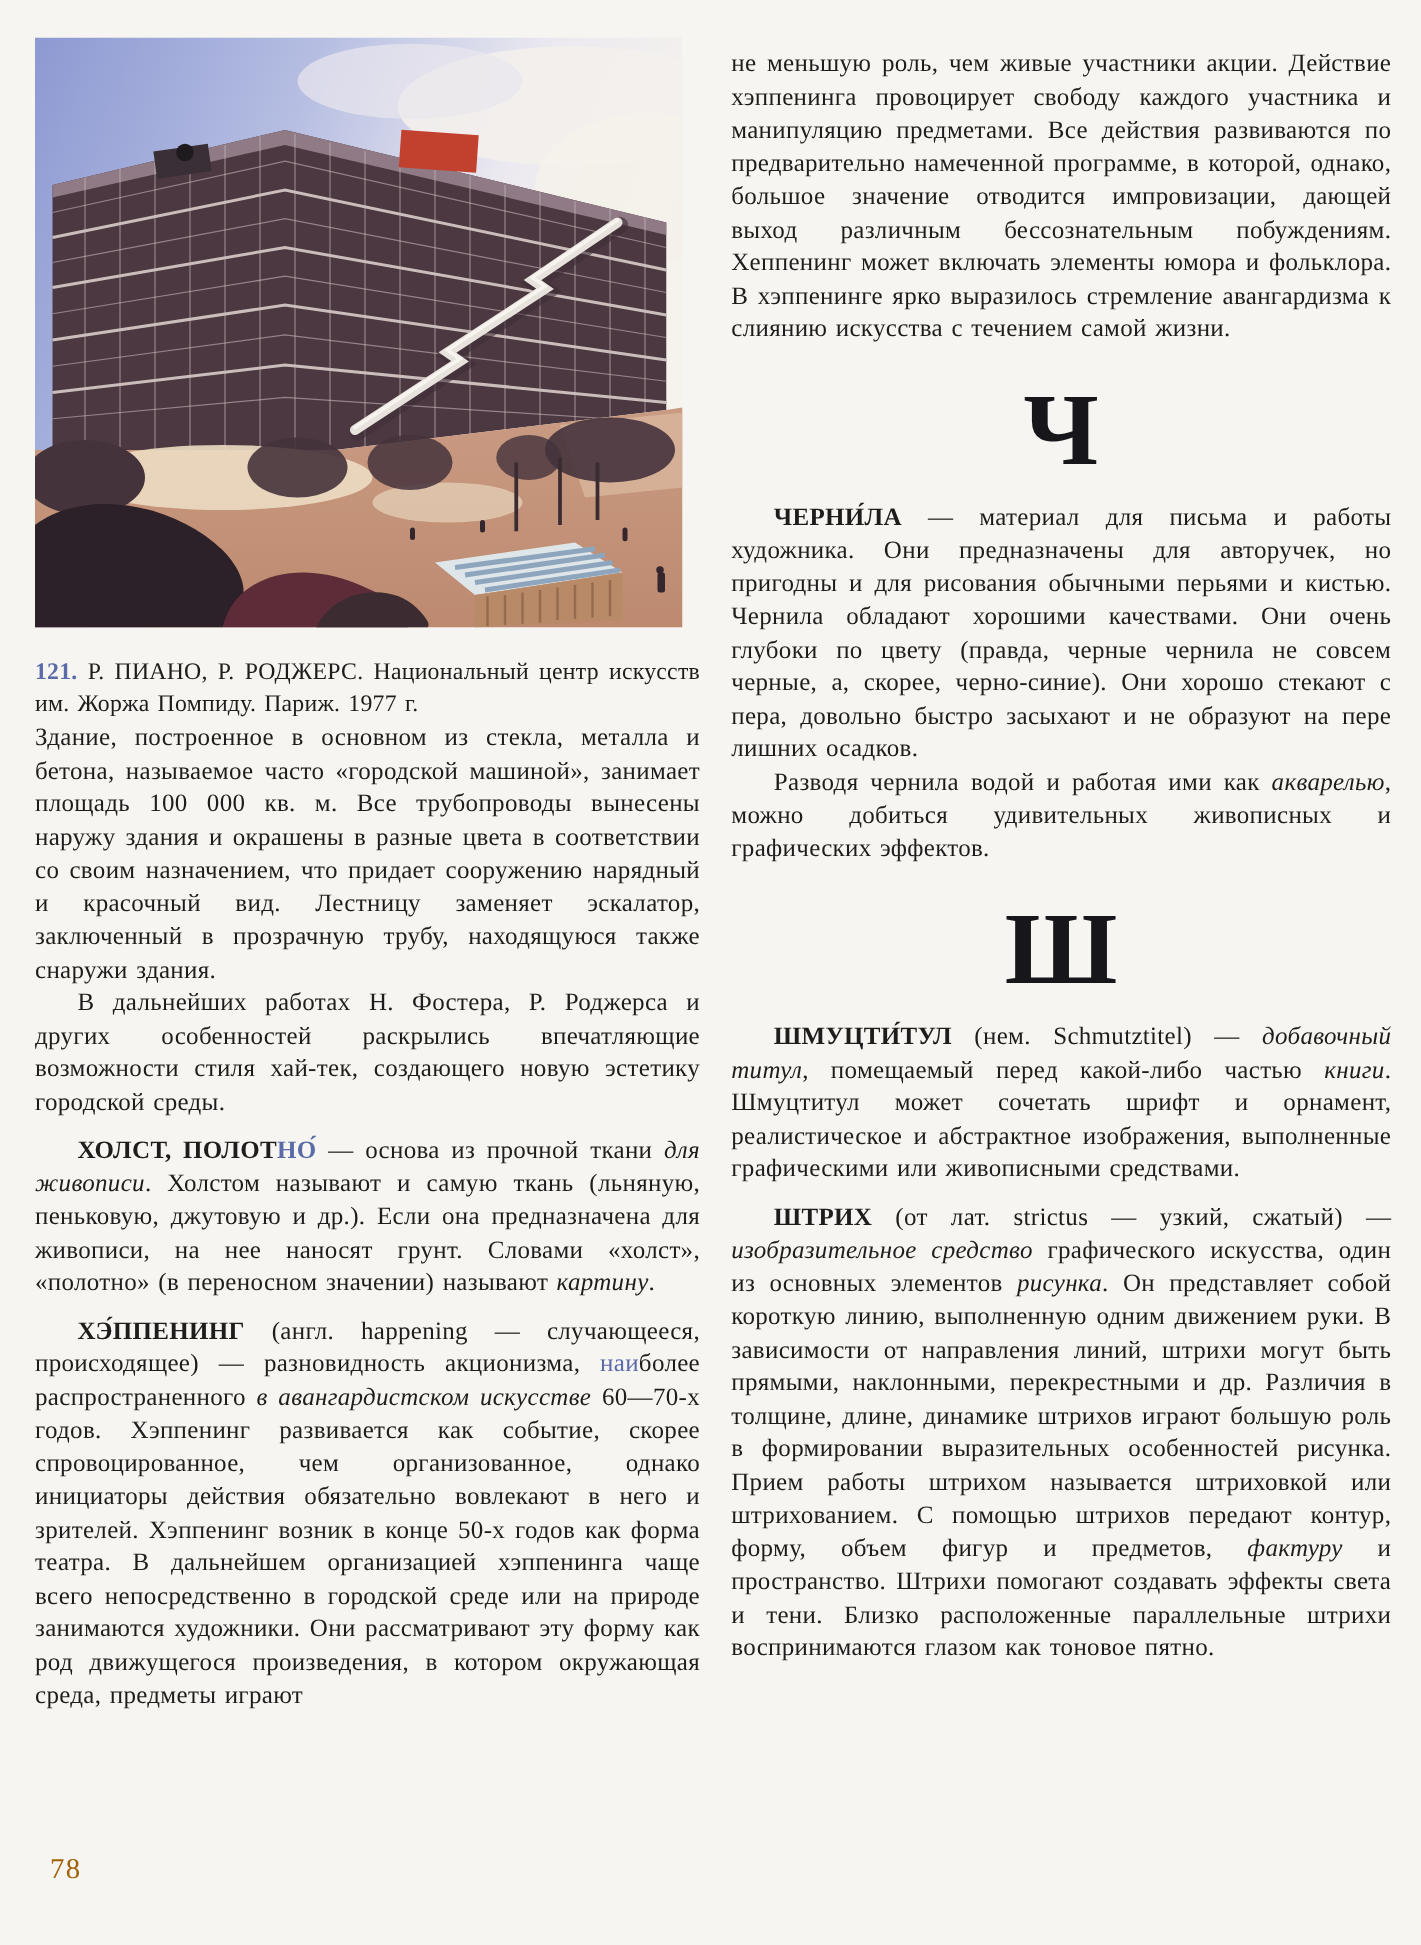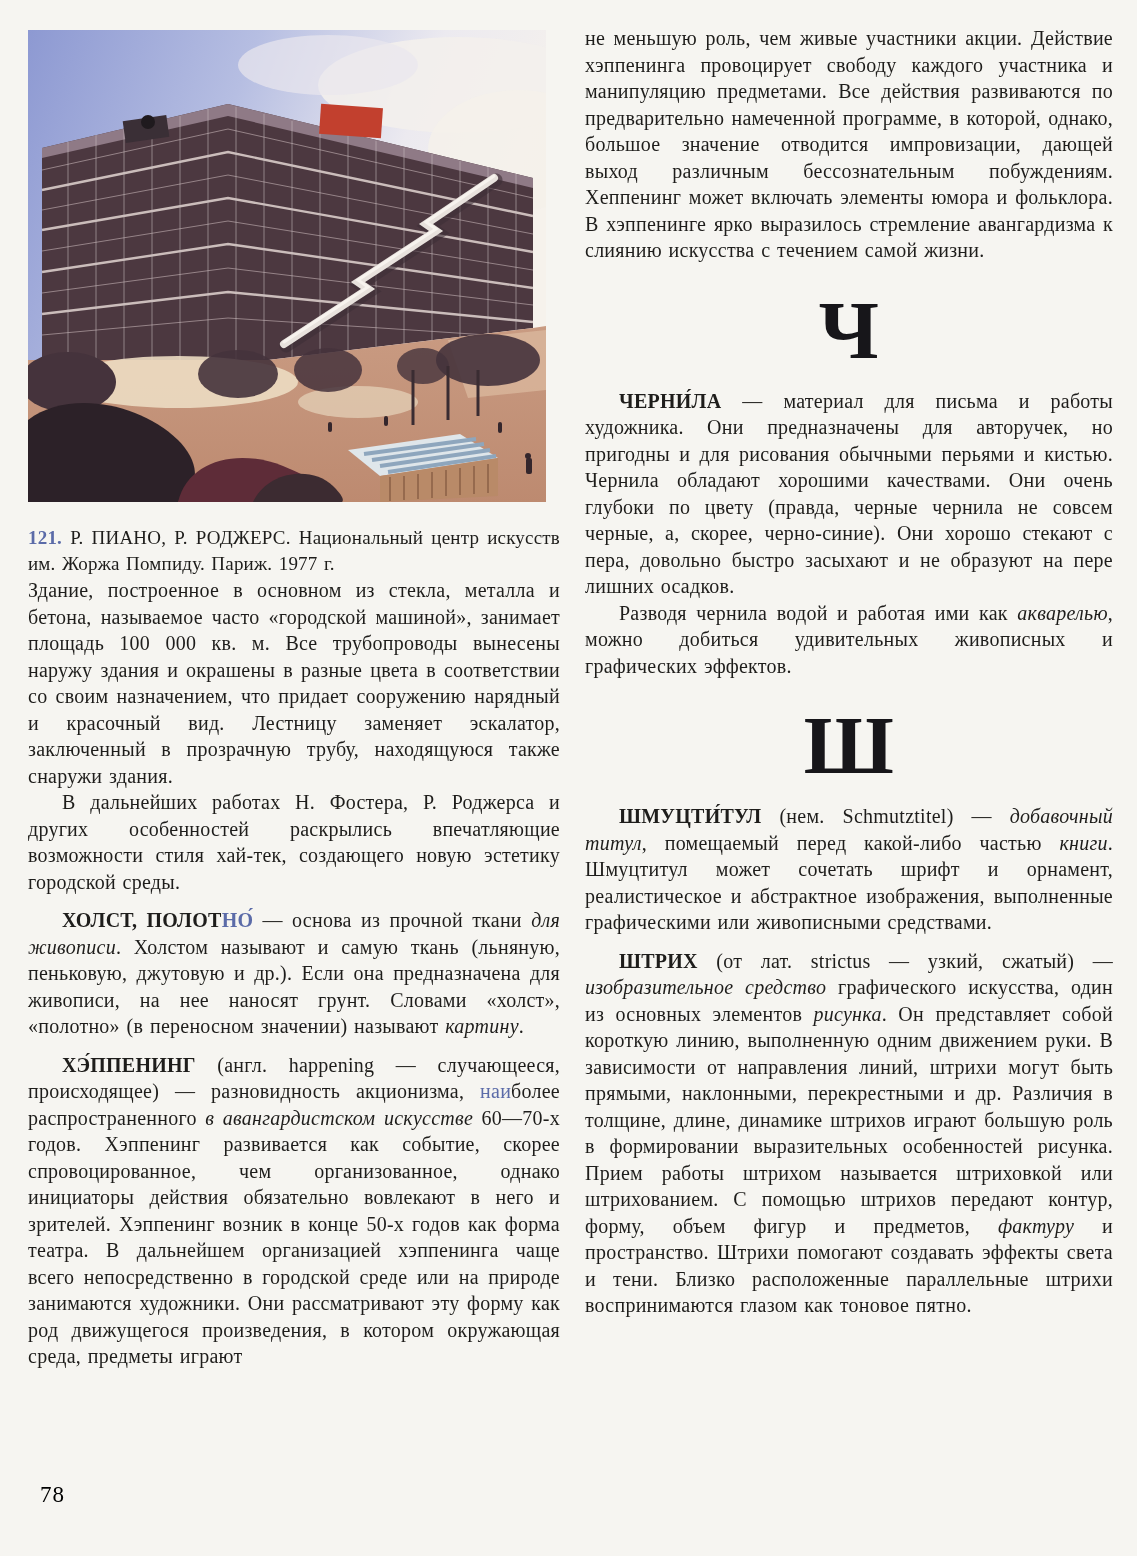--- a/index.html
+++ b/index.html
@@ -6,42 +6,42 @@
   body{
     width:1137px;height:1556px;position:relative;
     background:#f6f5f1;
     font-family:"Liberation Serif", serif;
     color:#1e1d1b;
     -webkit-font-smoothing:antialiased;
   }
   .page{position:absolute;inset:0;overflow:hidden;}
   .col{position:absolute;text-align:justify;font-size:20px;line-height:26.5px;letter-spacing:0.25px;word-spacing:1.5px;}
   .col-left{left:28px;top:30px;width:532px;}
-  .col-right{left:585px;top:25px;width:528px;}
+  .col-right{left:585px;top:38px;width:528px;}
   p.body{margin:0;}
   p.indent{text-indent:34px;}
   p.entry{margin-top:12px;}
   .b{font-weight:bold;}
   .i{font-style:italic;}
   .blue{color:#5b6ba8;}
   .section-letter{
     margin:24px 0 14px 0;
     text-align:center;font-weight:bold;
     font-size:82px;line-height:86px;color:#17161a;
   }
   figure{margin:0;padding:0;}
   .photo-wrap{width:518px;height:472px;display:block;}
   figcaption{
     margin-top:23px;font-size:19px;line-height:26px;
     letter-spacing:0.2px;text-align:justify;
   }
   .after-caption{margin-top:44px;}
   .page-number{
     position:absolute;left:40px;top:1482px;
-    font-size:23px;letter-spacing:1px;color:#000000;
+    font-size:23px;letter-spacing:1px;color:#a16207;
   }
 </style>
 </head>
 <body>
 
 <div class="page">
 
   <div class="col col-left">
 
     <figure>

